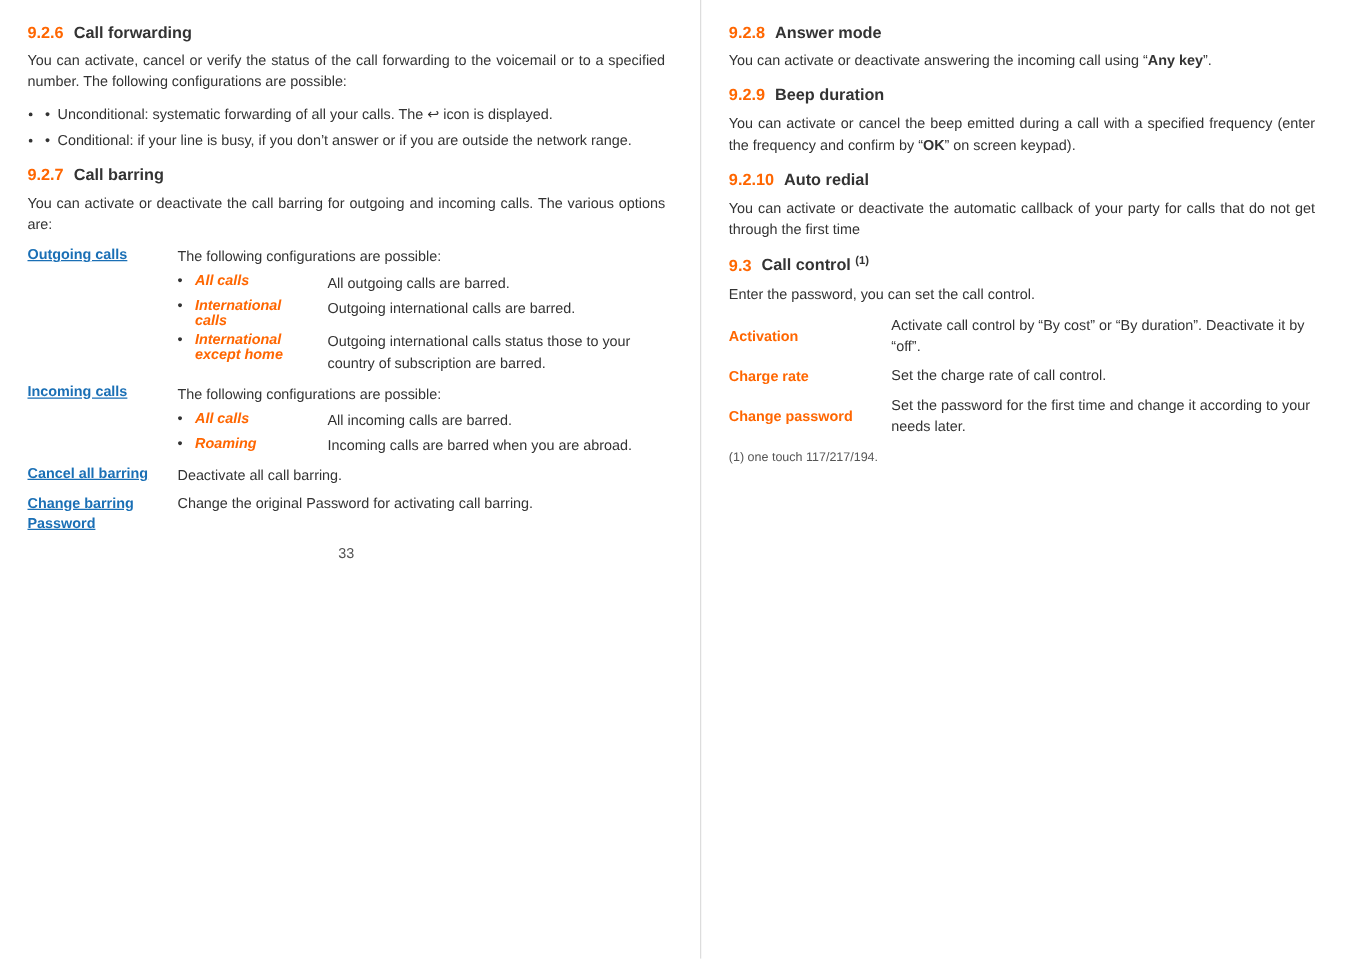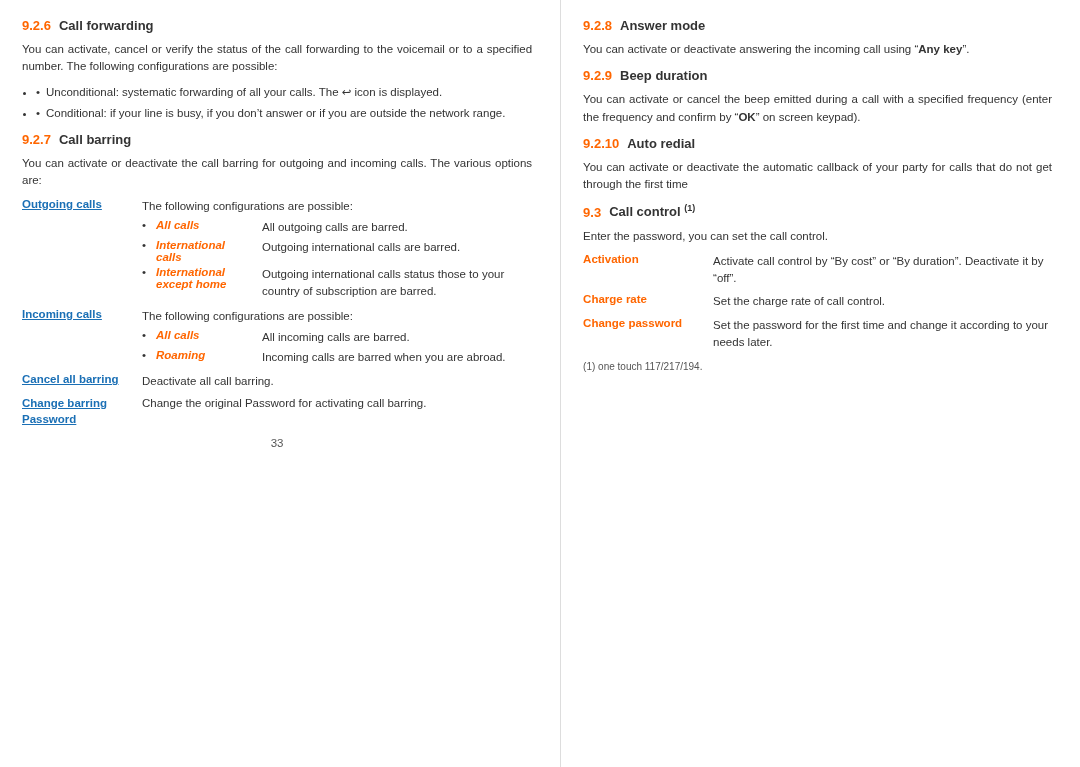--- a/index.html
+++ b/index.html
@@ -136,21 +136,21 @@
 
     .footnote {
       font-size: 10px;
       color: #555;
       margin-top: 10px;
     }
 
     .cc-term-row {
       display: flex;
       margin-bottom: 6px;
-      align-items: flex-start;
+      align-items: center;
     }
     .cc-label {
       color: #f60;
       font-weight: bold;
       font-size: 11.5px;
       min-width: 130px;
       flex-shrink: 0;
     }
     .cc-desc {
       font-size: 11.5px;

